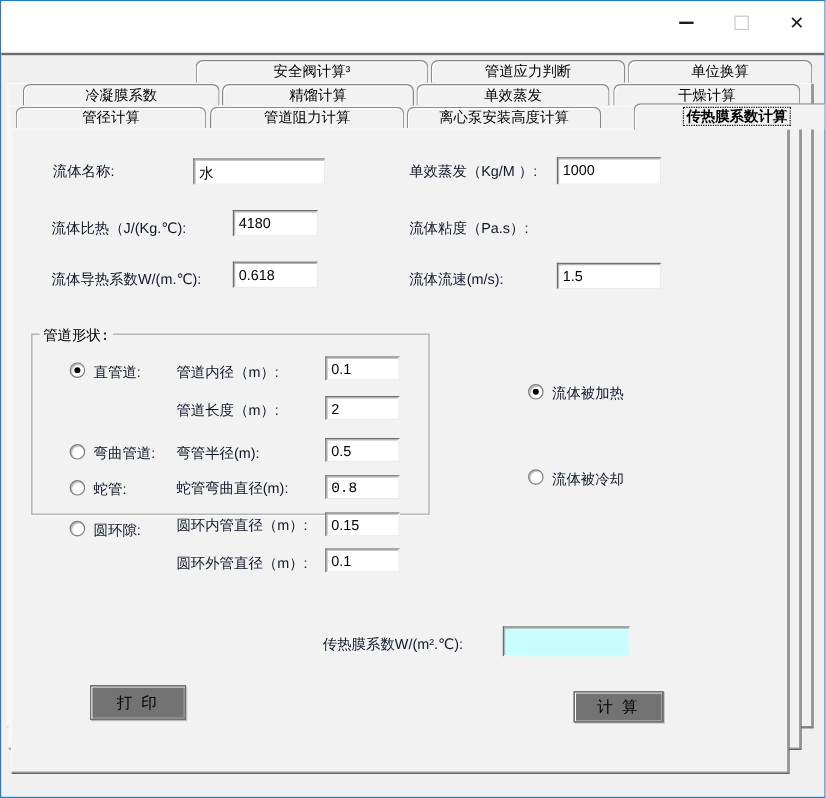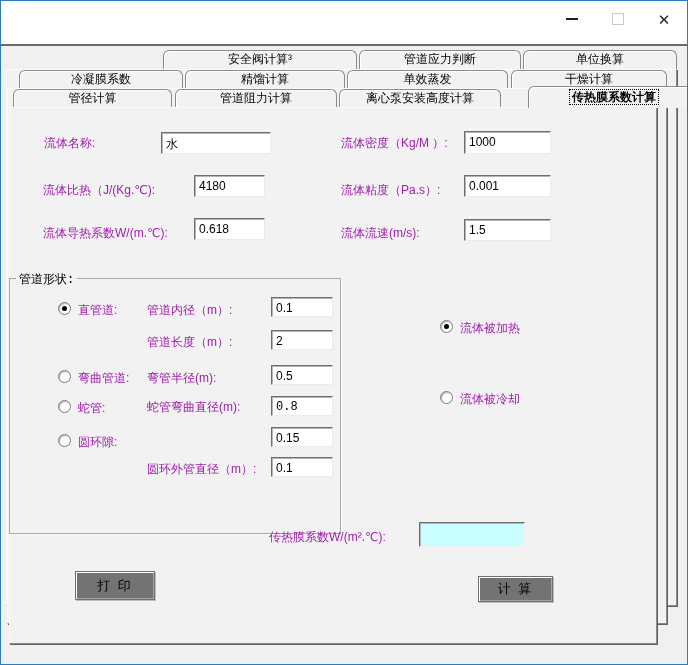--- a/index.html
+++ b/index.html
@@ -34,21 +34,21 @@
   .tab.row1 { top:49px; height:19px; z-index:2;text-align:center; }
   .tab.row2 { top:69px; z-index:4; }
   .tab.row3 { top:88px; z-index:6; }
   .tab.selected { top:85px; height:22px; z-index:7; font-weight:bold; line-height:20px; background:#f2f2f2; }
   .tab.selected .focus-rect { border:1px dotted #000; padding:0 2px; }
   .z-back { z-index:1; } .z-mid { z-index:3; } .z-front { z-index:5; }
 
   .content { position:absolute; left:0; top:0; width:100%; height:100%; z-index:8; pointer-events:none; }
   .content > * { pointer-events:auto; }
 
-  .lbl { position:absolute; font-size:12px; color:#a21caf; white-space:nowrap; }
+  .lbl { position:absolute; font-size:12px; color:#0f172a; white-space:nowrap; }
   .tbox {
     position:absolute; background:#fff;
     border:1px solid; border-color:#6f6f6f #ebebeb #ebebeb #6f6f6f;
     box-shadow:inset 1px 1px 0 #b5b5b5;
     font-size:12px; padding:3px 0 0 4px; color:#000; white-space:nowrap; overflow:hidden;
   }
   .group {
     position:absolute; border:1px solid #a9a9a9; box-shadow:1px 1px 0 #fbfbfb;
   }
   .group-caption { position:absolute; top:-8px; left:6px; background:#f2f2f2; padding:0 3px; font-size:12px; white-space:nowrap; }
@@ -104,36 +104,35 @@
   <div class="tab row2" style="left:510px; width:156px;"><span>干燥计算</span></div>
   <div class="tab row3" style="left:174px; width:162px;"><span>管道阻力计算</span></div>
   <div class="tab row3" style="left:338px; width:162px;"><span>离心泵安装高度计算</span></div>
   <div class="tab row3 selected" style="left:527px; width:172px;"><span class="focus-rect">传热膜系数计算</span></div>
 
   <div class="content">
 
     <div class="lbl" style="left:43px;  top:134px;">流体名称:</div>
     <div class="tbox" style="left:160px; top:131px; width:110px; height:22px;">水</div>
 
-    <div class="lbl" style="left:340px; top:134px;">流体密度（Kg/M ）:</div>
+    <div class="lbl" style="left:340px; top:134px;">单效蒸发（Kg/M ）:</div>
     <div class="tbox" style="left:463px; top:130px; width:87px; height:23px;">1000</div>
 
     <div class="lbl" style="left:42px;  top:181px;">流体比热（J/(Kg.℃):</div>
     <div class="tbox" style="left:193px; top:174px; width:71px; height:22px;">4180</div>
 
     <div class="lbl" style="left:340px; top:181px;">流体粘度（Pa.s）:</div>
-    <div class="tbox" style="left:463px; top:174px; width:87px; height:22px;">0.001</div>
 
     <div class="lbl" style="left:42px;  top:224px;">流体导热系数W/(m.℃):</div>
     <div class="tbox" style="left:193px; top:217px; width:71px; height:22px;">0.618</div>
 
     <div class="lbl" style="left:340px; top:224px;">流体流速(m/s):</div>
     <div class="tbox" style="left:463px; top:218px; width:87px; height:22px;">1.5</div>
 
-    <div class="group" style="left:8px; top:277px; width:332px; height:256px;font-family:Liberation Mono, monospace;">
+    <div class="group" style="left:25px; top:277px; width:332px; height:151px;font-family:Liberation Mono, monospace;">
       <div class="group-caption">管道形状:</div>
     </div>
 
     <div class="radio" style="left:57px; top:301px;">
         <div class="dot"></div>
       </div>
     <div class="lbl" style="left:77px; top:301px;">直管道:</div>
     <div class="lbl" style="left:146px; top:301px;">管道内径（m）:</div>
     <div class="tbox" style="left:270px; top:296px; width:62px; height:20px;">0.1</div>
 
@@ -145,20 +144,21 @@
     <div class="lbl" style="left:146px; top:369px;">弯管半径(m):</div>
     <div class="tbox" style="left:270px; top:364px; width:62px; height:20px;">0.5</div>
 
     <div class="radio" style="left:57px; top:399px;"></div>
     <div class="lbl" style="left:77px; top:399px;">蛇管:</div>
     <div class="lbl" style="left:146px; top:398px;">蛇管弯曲直径(m):</div>
     <div class="tbox" style="left:270px; top:395px; width:62px; height:20px;font-family:Liberation Mono, monospace;">0.8</div>
 
     <div class="radio" style="left:57px; top:433px;"></div>
     <div class="lbl" style="left:77px; top:433px;">圆环隙:</div>
+    <div class="lbl" style="left:146px; top:429px;">圆环内管直径（m）:</div>
     <div class="tbox" style="left:270px; top:426px; width:62px; height:20px;">0.15</div>
 
     <div class="lbl" style="left:146px; top:460px;">圆环外管直径（m）:</div>
     <div class="tbox" style="left:270px; top:456px; width:62px; height:20px;">0.1</div>
 
 
     <div class="radio" style="left:439px; top:319px;">
         <div class="dot"></div>
       </div>
     <div class="lbl" style="left:459px; top:319px;">流体被加热</div>

